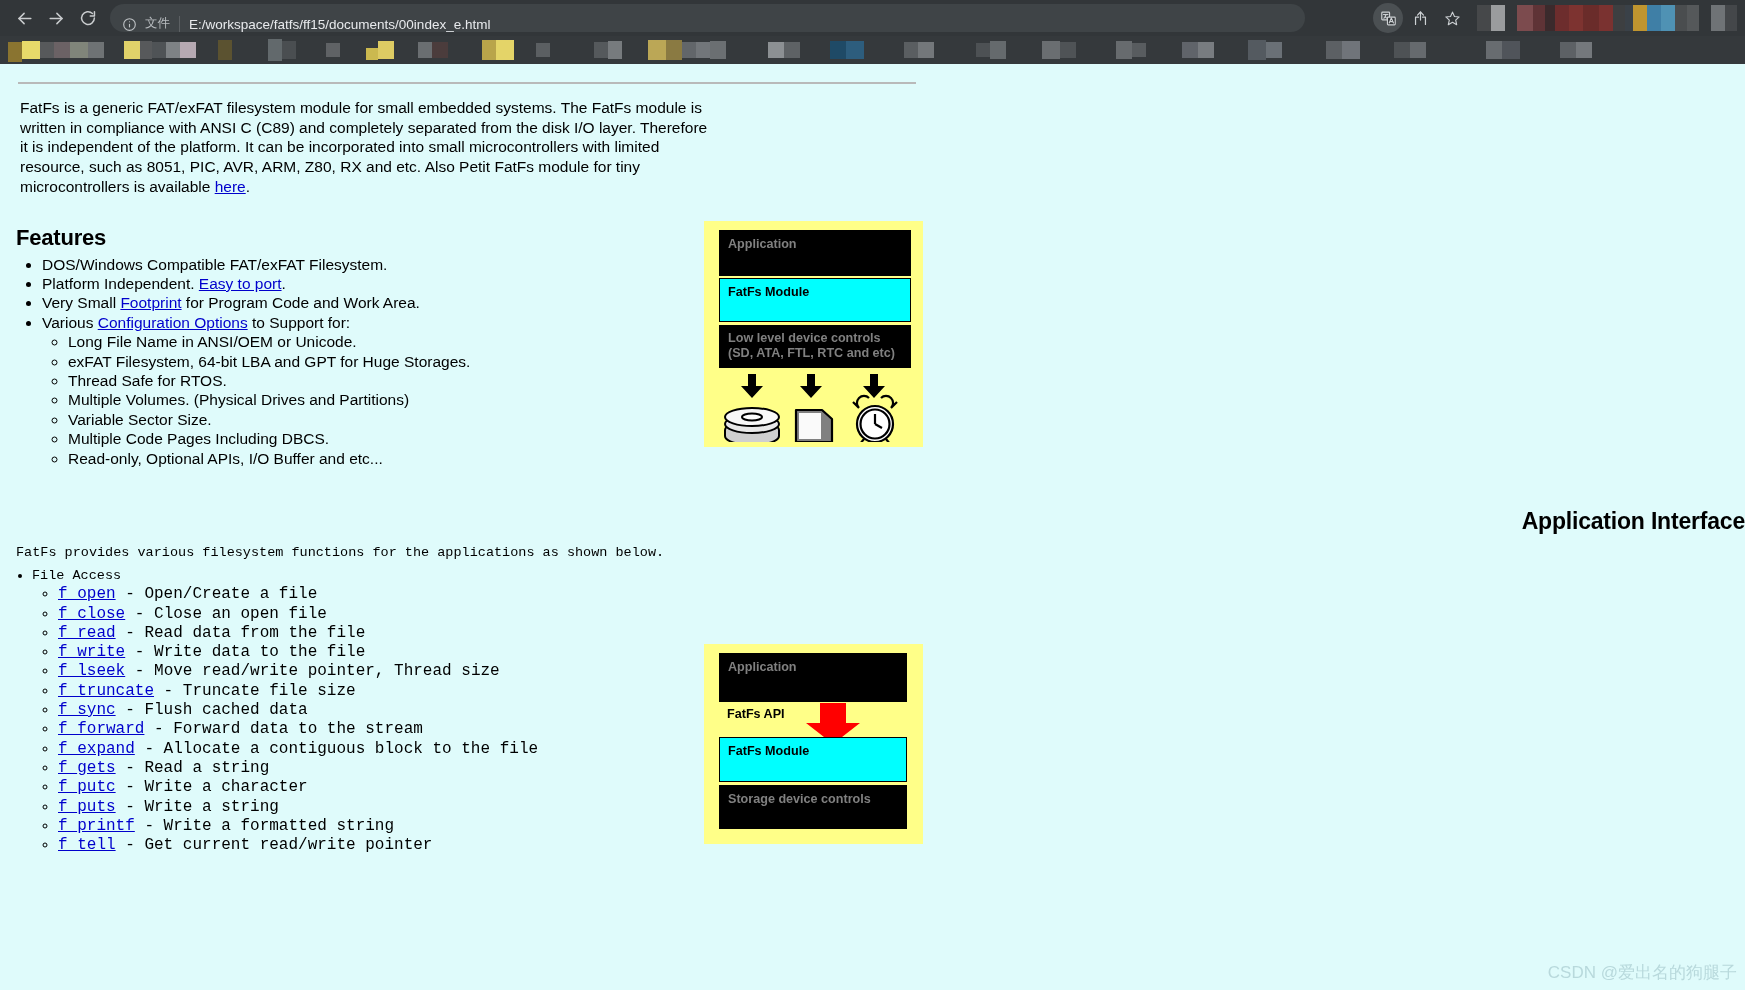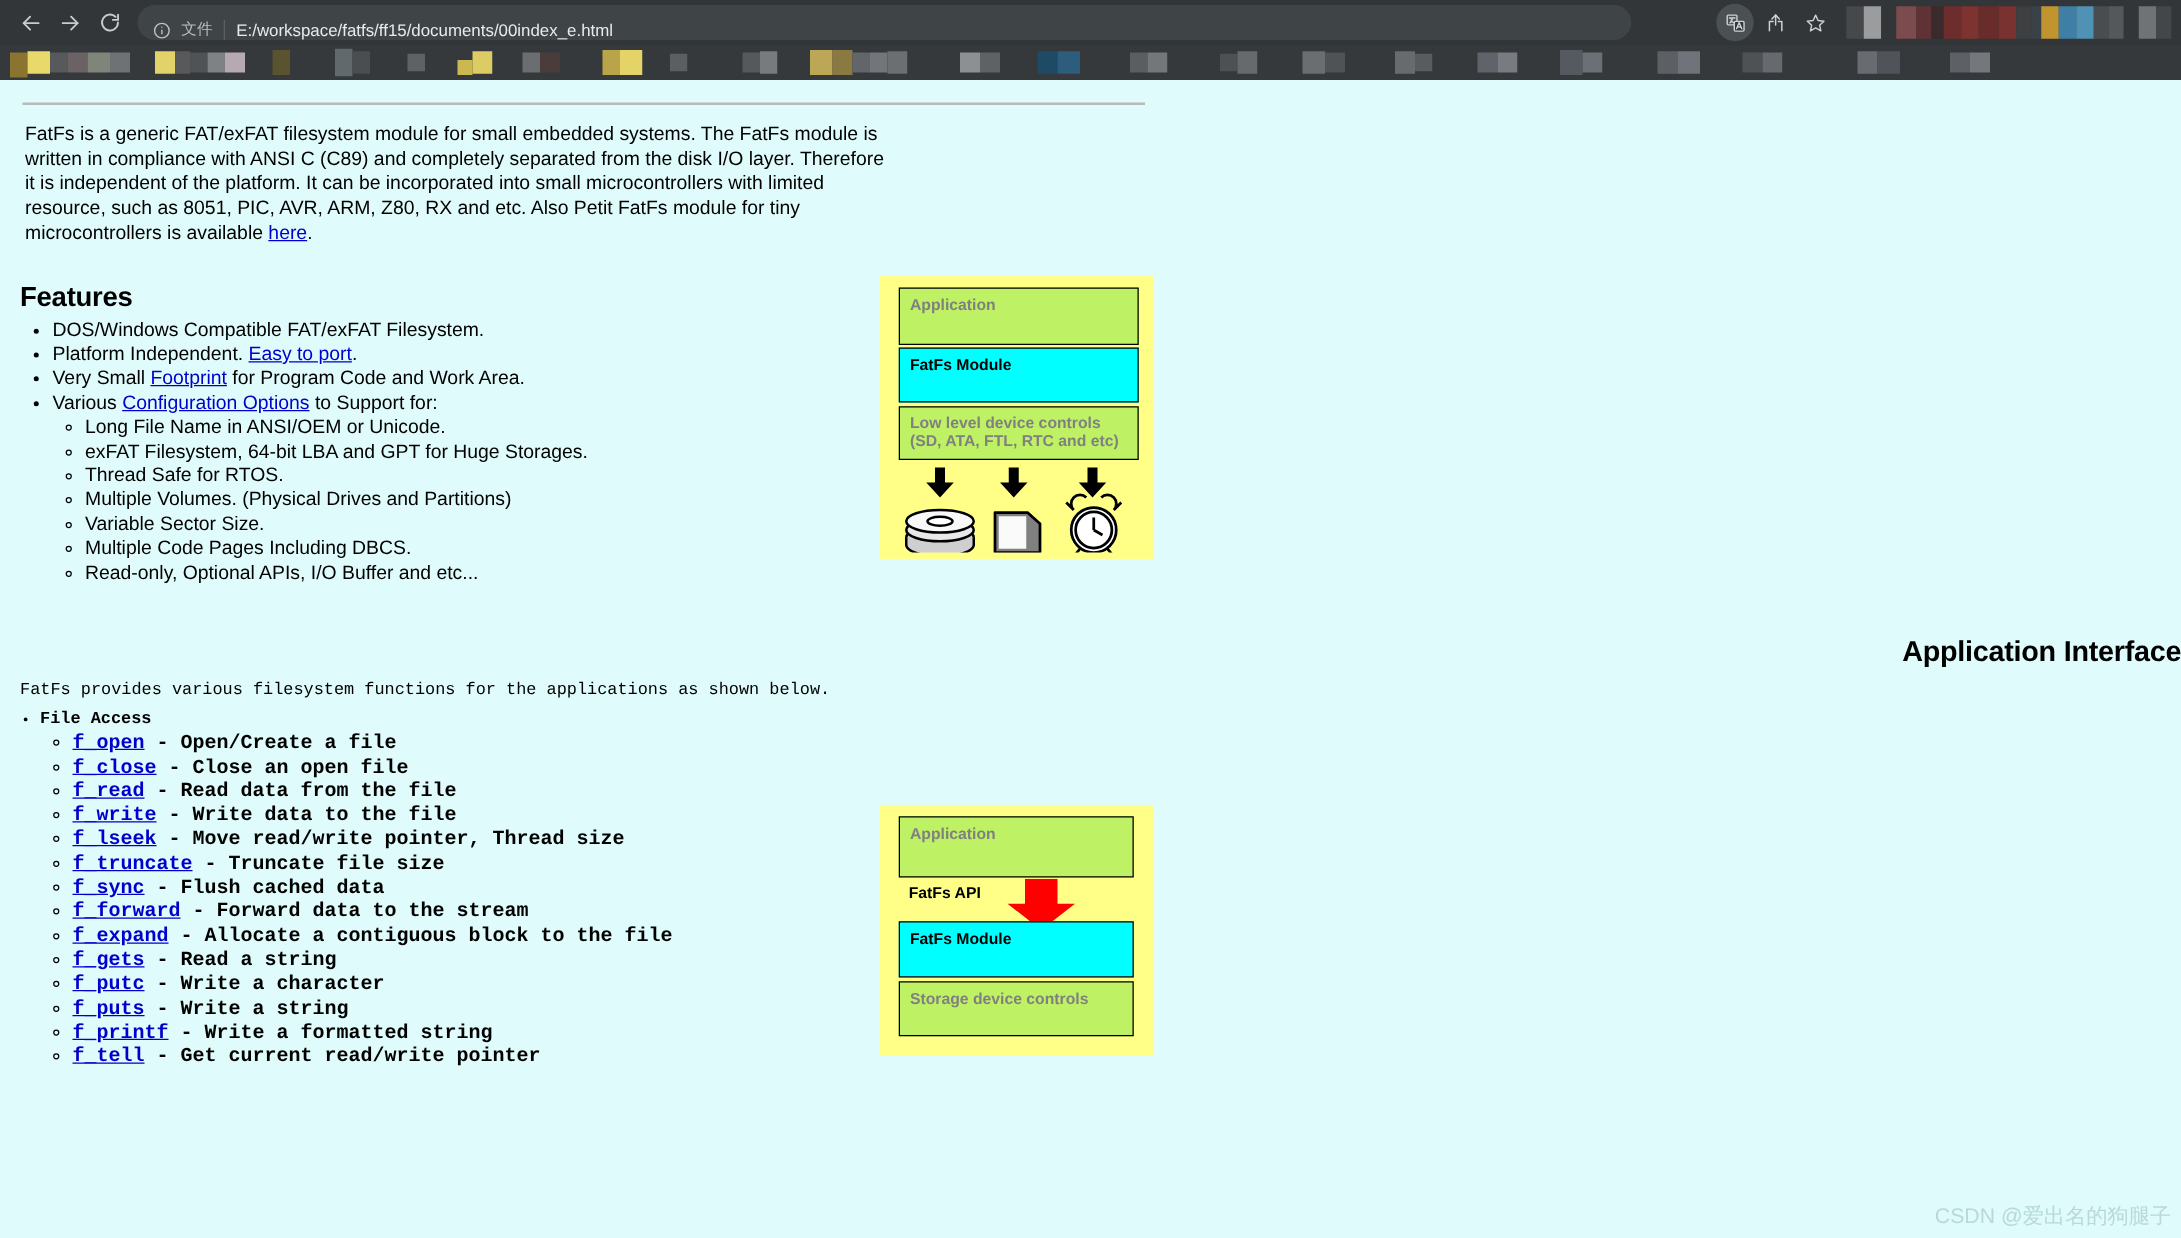--- a/index.html
+++ b/index.html
@@ -89,36 +89,36 @@
     font-size:15.5px; line-height:19.4px; color:#000; margin:0; padding:0;
   }
   ul.sub { margin:0; padding-left:26px; list-style-type:circle; }
   ul.sub > li { font-size:15.5px; line-height:19.4px; }
 
   p.mono-intro {
     font-family:"Liberation Mono", monospace;
     font-size:13.5px; color:#000; margin:10px 0 0 8px;
   }
   ul.api { margin:6px 0 0 0; padding-left:24px; list-style-type:disc;
-           font-family:"Liberation Mono", monospace;font-weight:bold; }
+           font-family:"Liberation Mono", monospace; }
   ul.api > li { font-size:13.5px; line-height:19.3px; color:#000; }
   ul.api ul.apisub { margin:0; padding-left:26px; list-style-type:circle; }
   ul.api ul.apisub > li { font-size:16px; line-height:19.3px; }
   ul.api a { color:#0000cc; }
 
   
   .diagram {
     position:absolute; background:#ffff88;
     border:1px solid #ffff88;
   }
   #diagram-1 { left:704px; top:157px; width:219px; height:226px; }
   #diagram-2 { left:704px; top:580px; width:219px; height:200px; }
 
   .dbox {
-    border:1px solid #000; background:#bef264;
+    border:1px solid #000; background:#000000;
     font-family:"Liberation Sans", sans-serif;
     font-weight:bold; font-size:12.6px; color:#808080;
     padding:6px 8px 0 8px; line-height:15px;
   }
   .dbox.cyan { background:#00ffff; color:#000; }
   .d1-app { position:absolute; left:14px; top:8px; width:192px; height:46px; }
   .d1-fatfs { position:absolute; left:14px; top:56px; width:192px; height:44px; }
   .d1-low { position:absolute; left:14px; top:103px; width:192px; height:43px; }
 
   .d2-app { position:absolute; left:14px; top:8px; width:188px; height:49px; }

